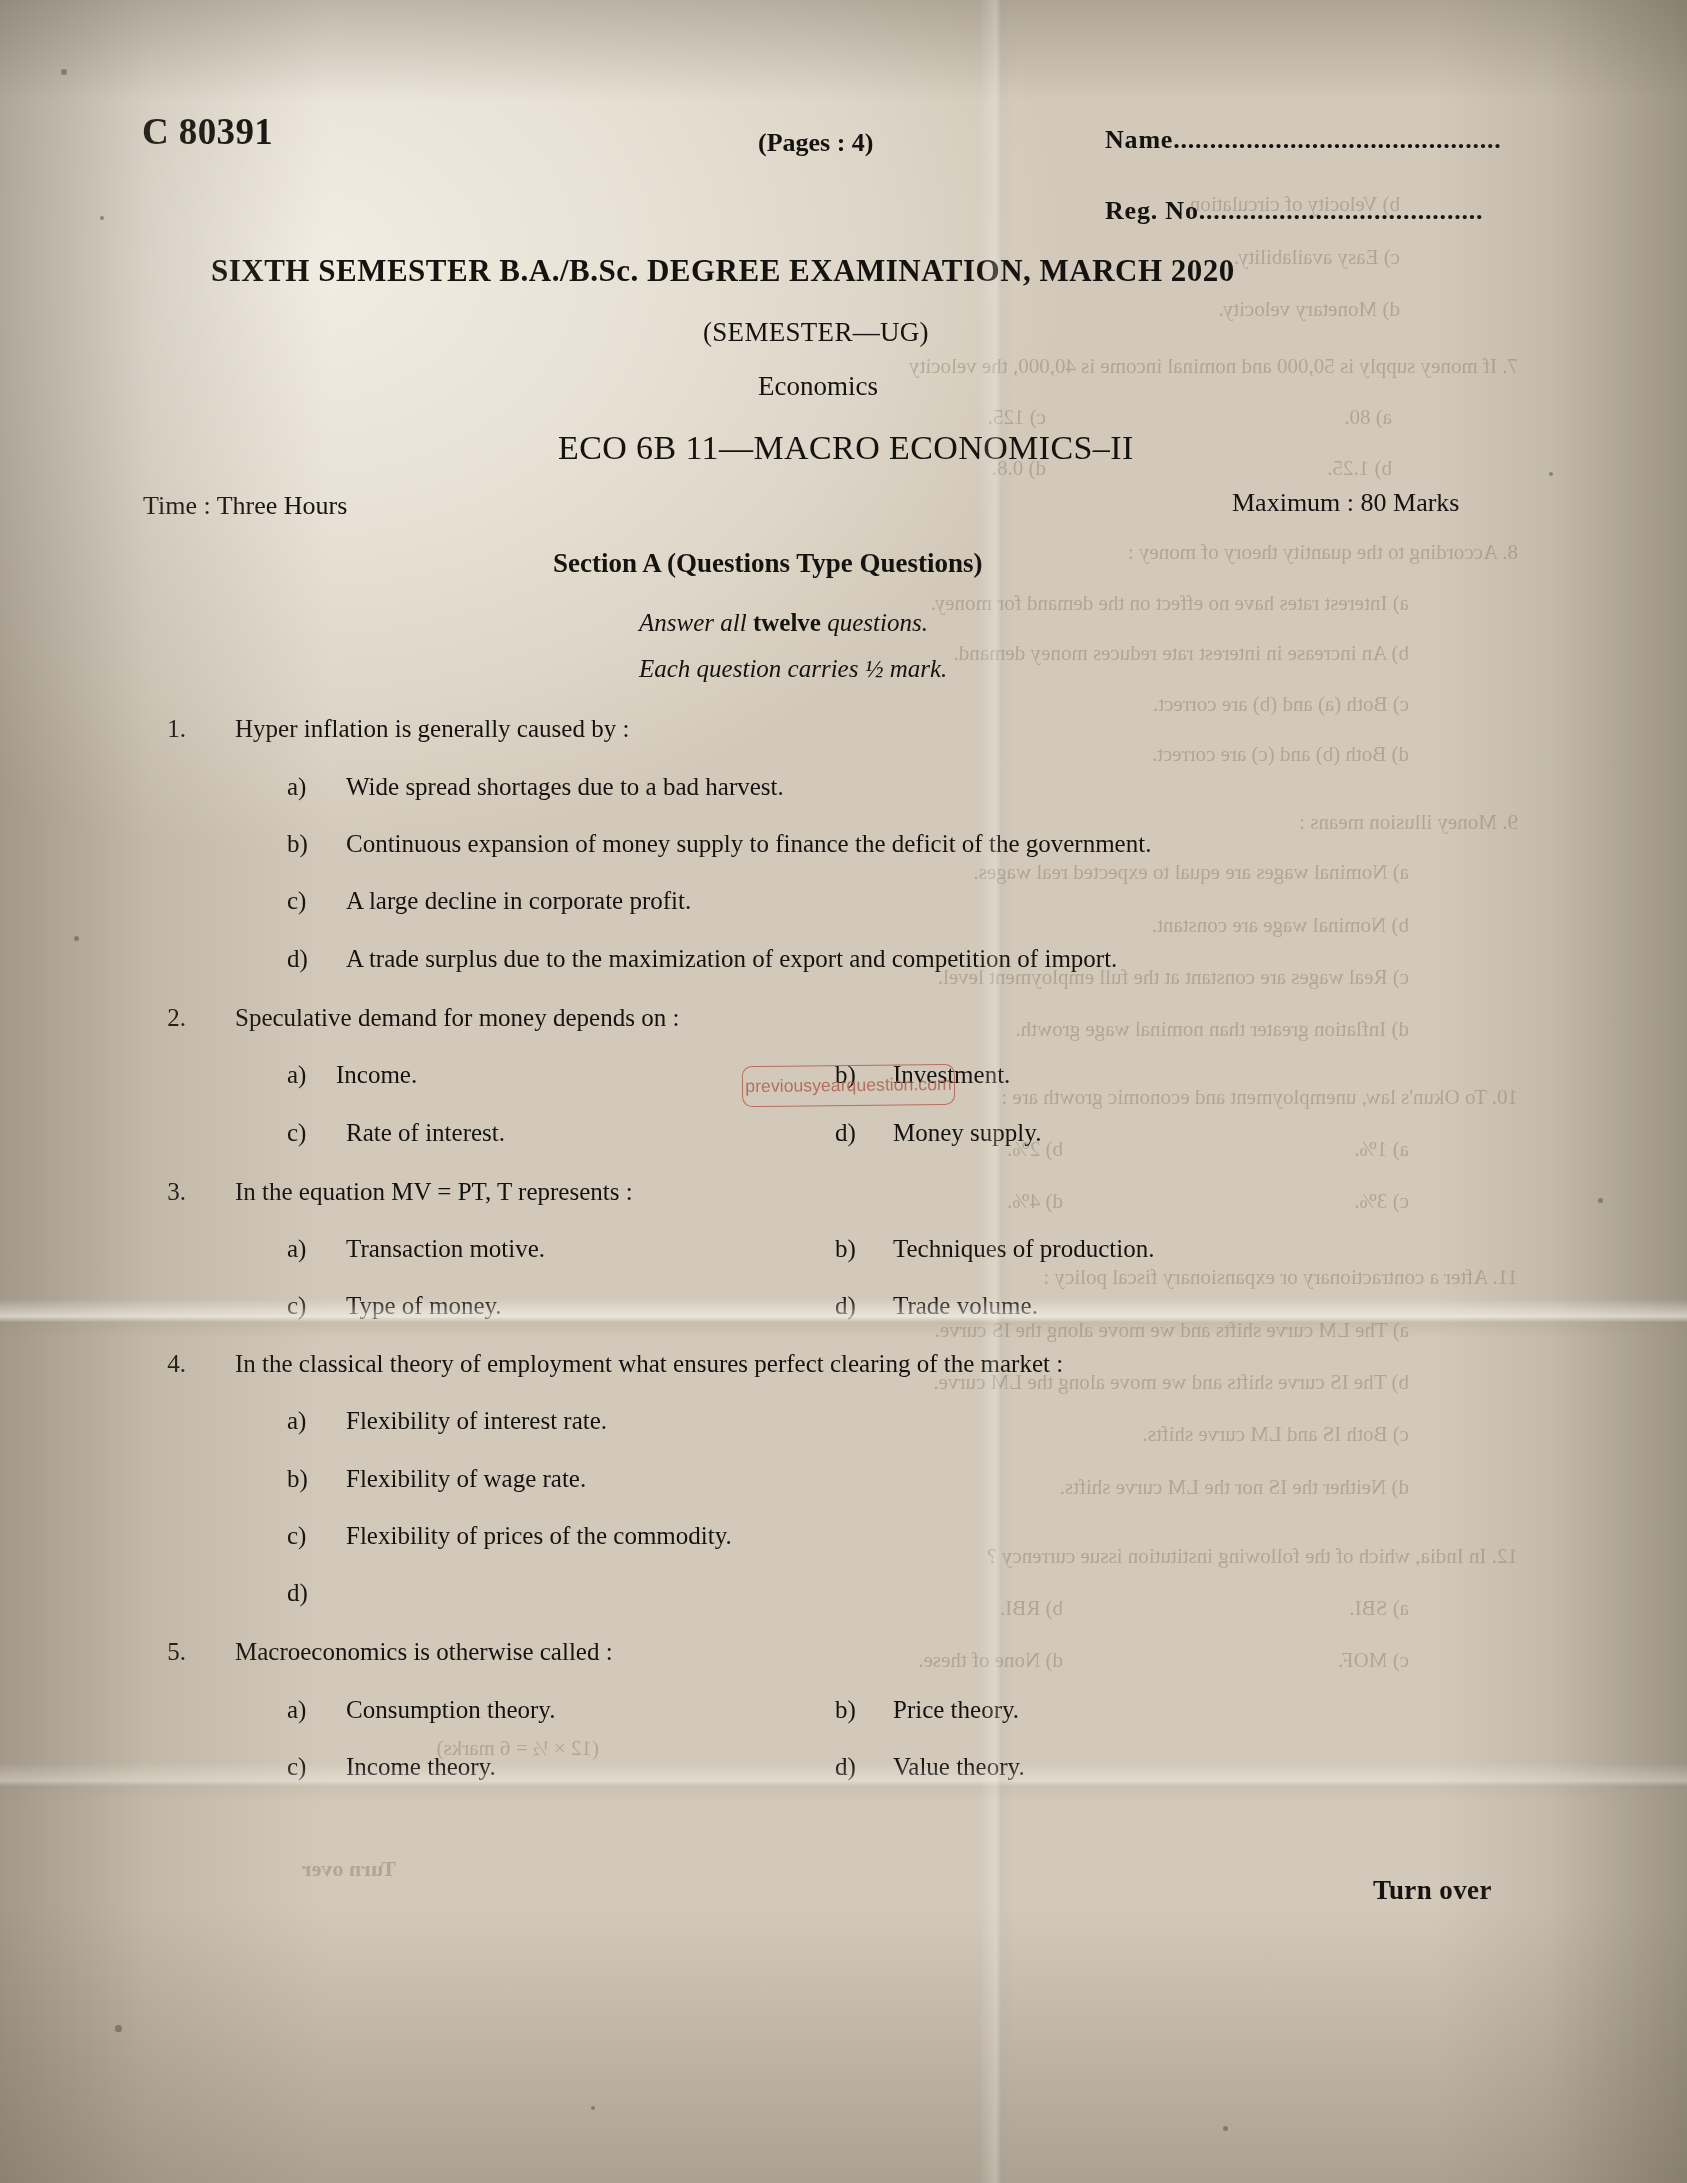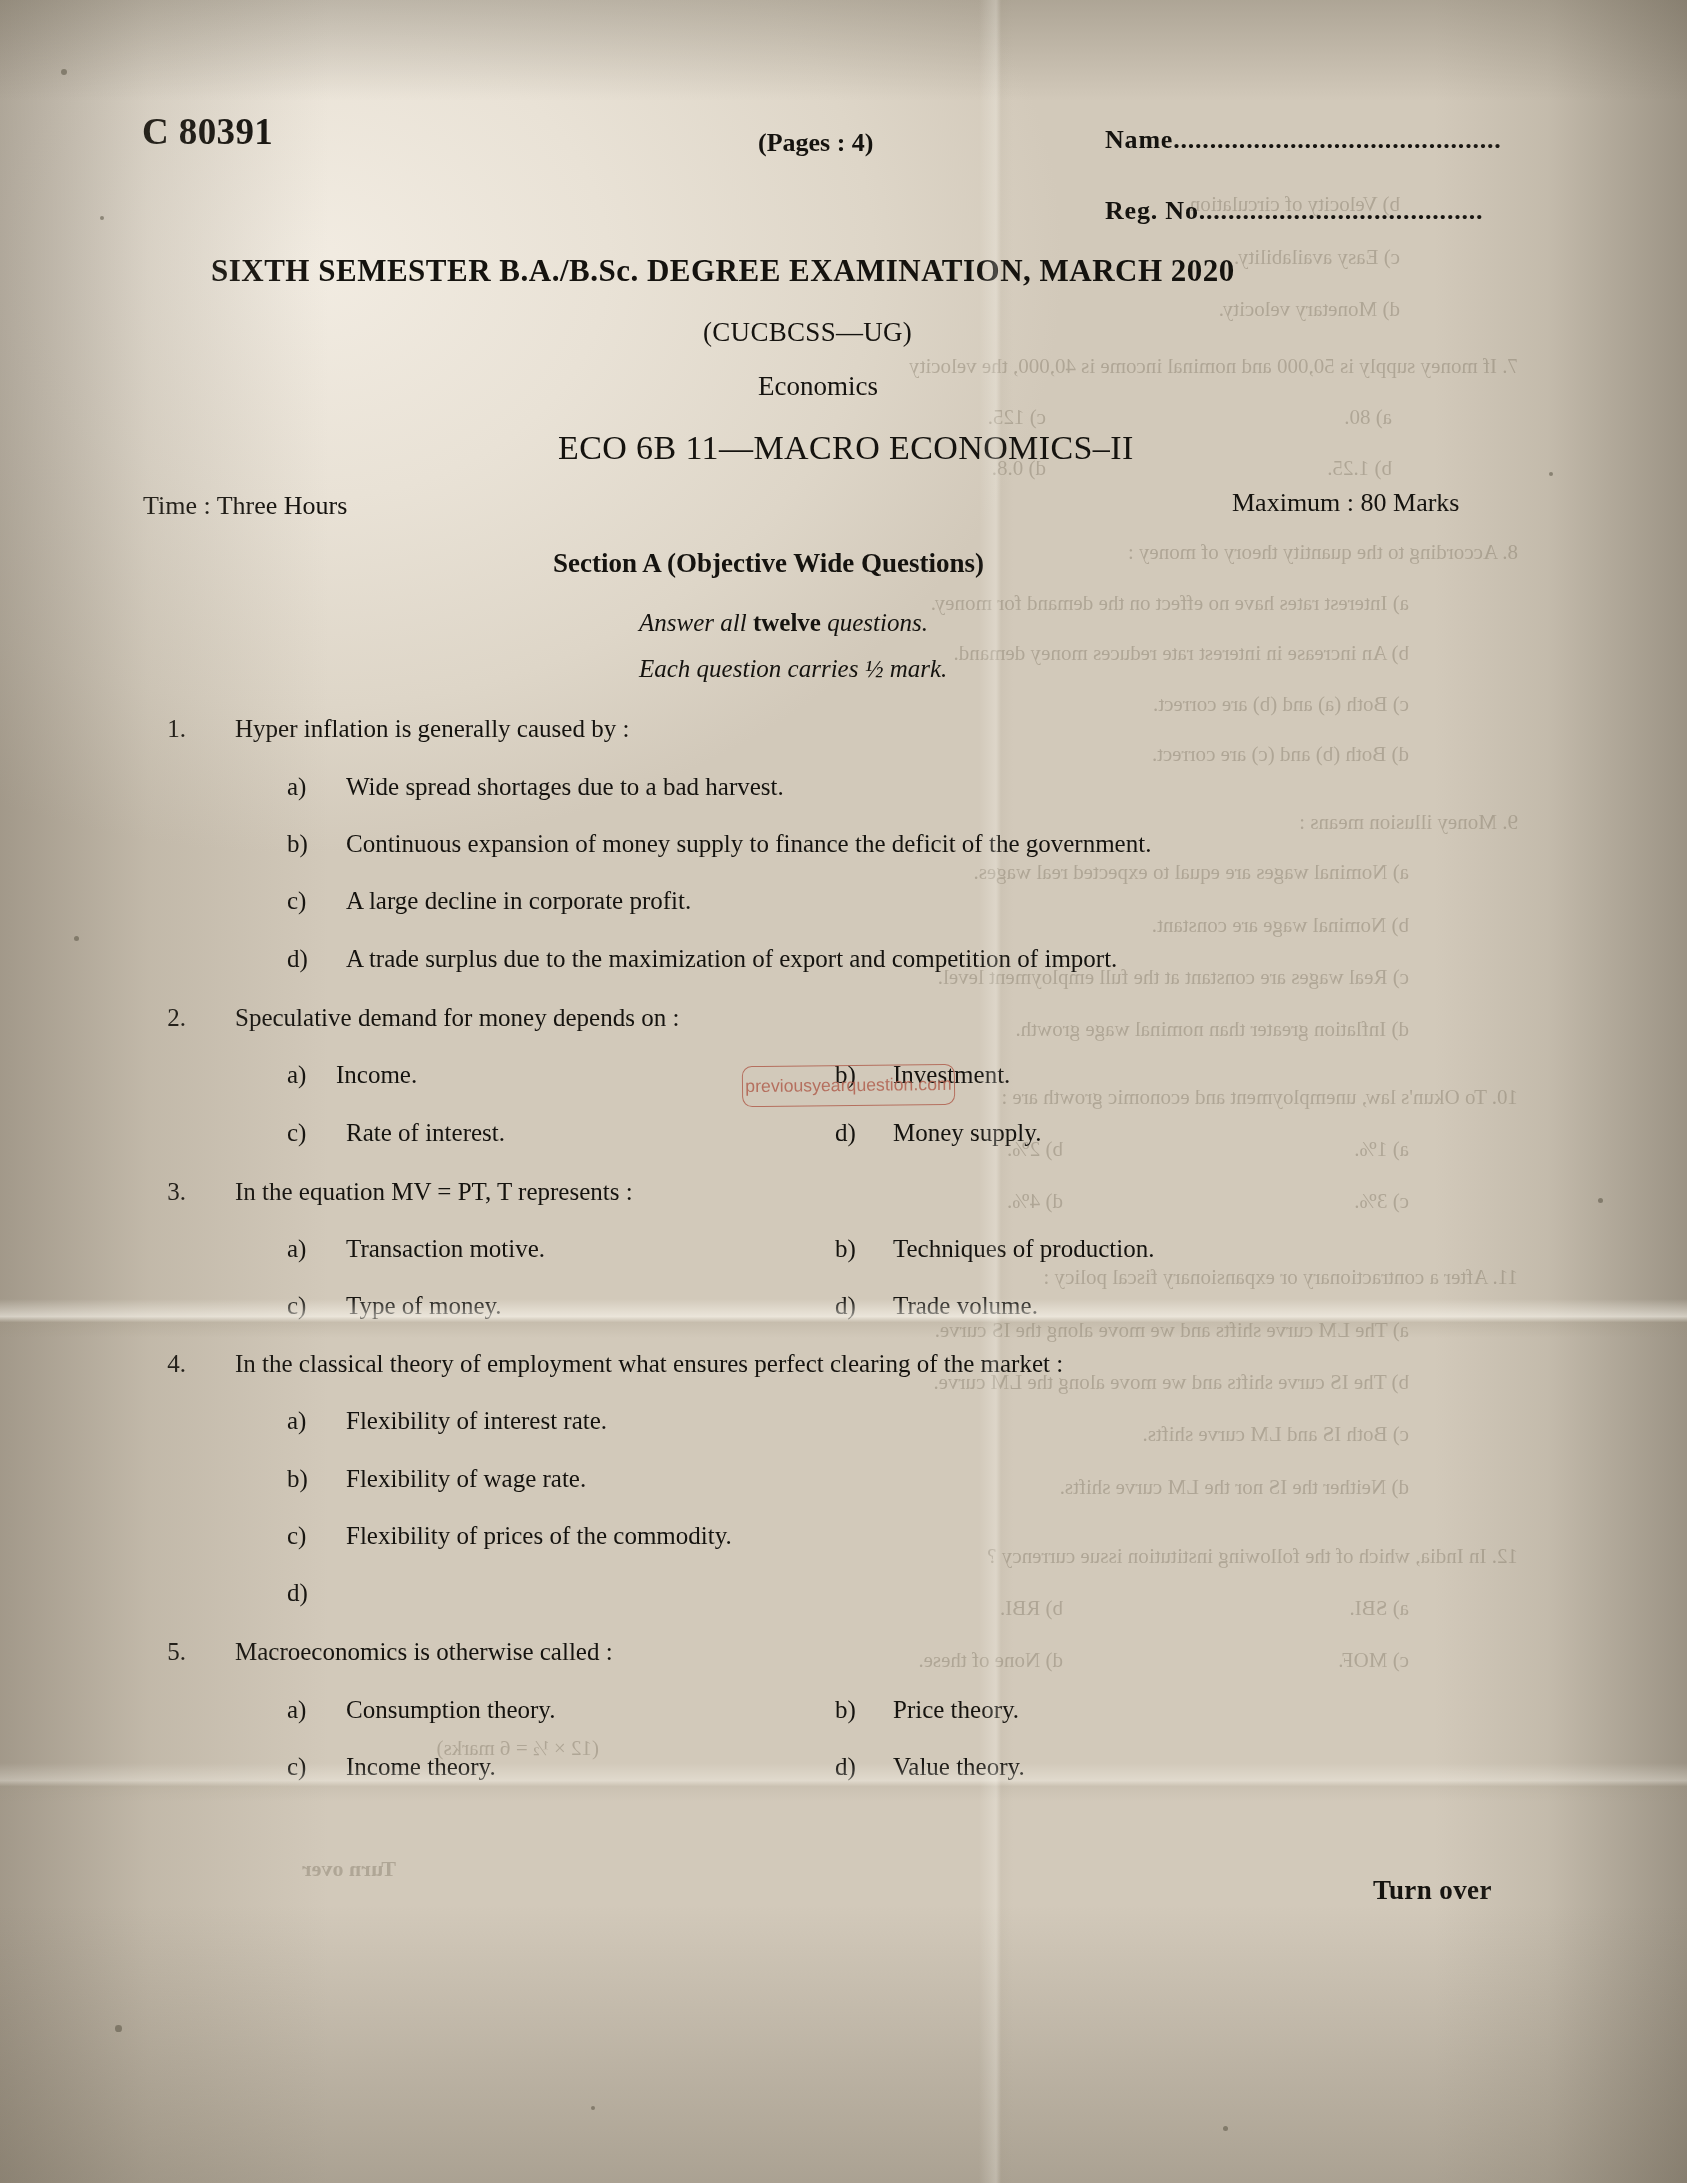--- a/index.html
+++ b/index.html
@@ -156,28 +156,28 @@
   </div>
 
   <div class="content">
 
     <div class="t code" style="left:142px; top:110px;">C 80391</div>
     <div class="t pages" style="left:758px; top:128px;">(Pages : 4)</div>
     <div class="t namelbl dots" style="left:1105px; top:125px;">Name.............................................</div>
     <div class="t namelbl dots" style="left:1105px; top:196px;">Reg. No.......................................</div>
 
     <div class="t title" style="left:211px; top:253px;">SIXTH SEMESTER B.A./B.Sc. DEGREE EXAMINATION, MARCH 2020</div>
-    <div class="t sub" style="left:703px; top:317px;">(CUCBCSS—UG)</div>
+    <div class="t sub" style="left:703px; top:317px;">(SEMESTER—UG)</div>
     <div class="t subject" style="left:758px; top:371px;">Economics</div>
     <div class="t paper" style="left:542px; top:429px;">ECO 6B 11—MACRO ECONOMICS–II</div>
 
     <div class="t timeline" style="left:143px; top:491px;">Time : Three Hours</div>
     <div class="t timeline" style="left:1232px; top:488px;">Maximum : 80 Marks</div>
 
-    <div class="t section" style="left:553px; top:548px;">Section A (Objective Wide Questions)</div>
+    <div class="t section" style="left:553px; top:548px;">Section A (Questions Type Questions)</div>
 
     <div class="t instr" style="left:639px; top:609px;">
       <span>Answer all </span><b>twelve</b><span> questions.</span>
     </div>
     <div class="t instr" style="left:639px; top:655px;">Each question carries ½ mark.</div>
 
     <div class="t qno" style="left:135px; top:715px;">1.</div>
     <div class="t qtext" style="left:235px; top:715px;">Hyper inflation is generally caused by :</div>
     <div class="t olbl" style="left:287px; top:773px;">a)</div>
     <div class="t otext" style="left:346px; top:773px;">Wide spread shortages due to a bad harvest.</div>

